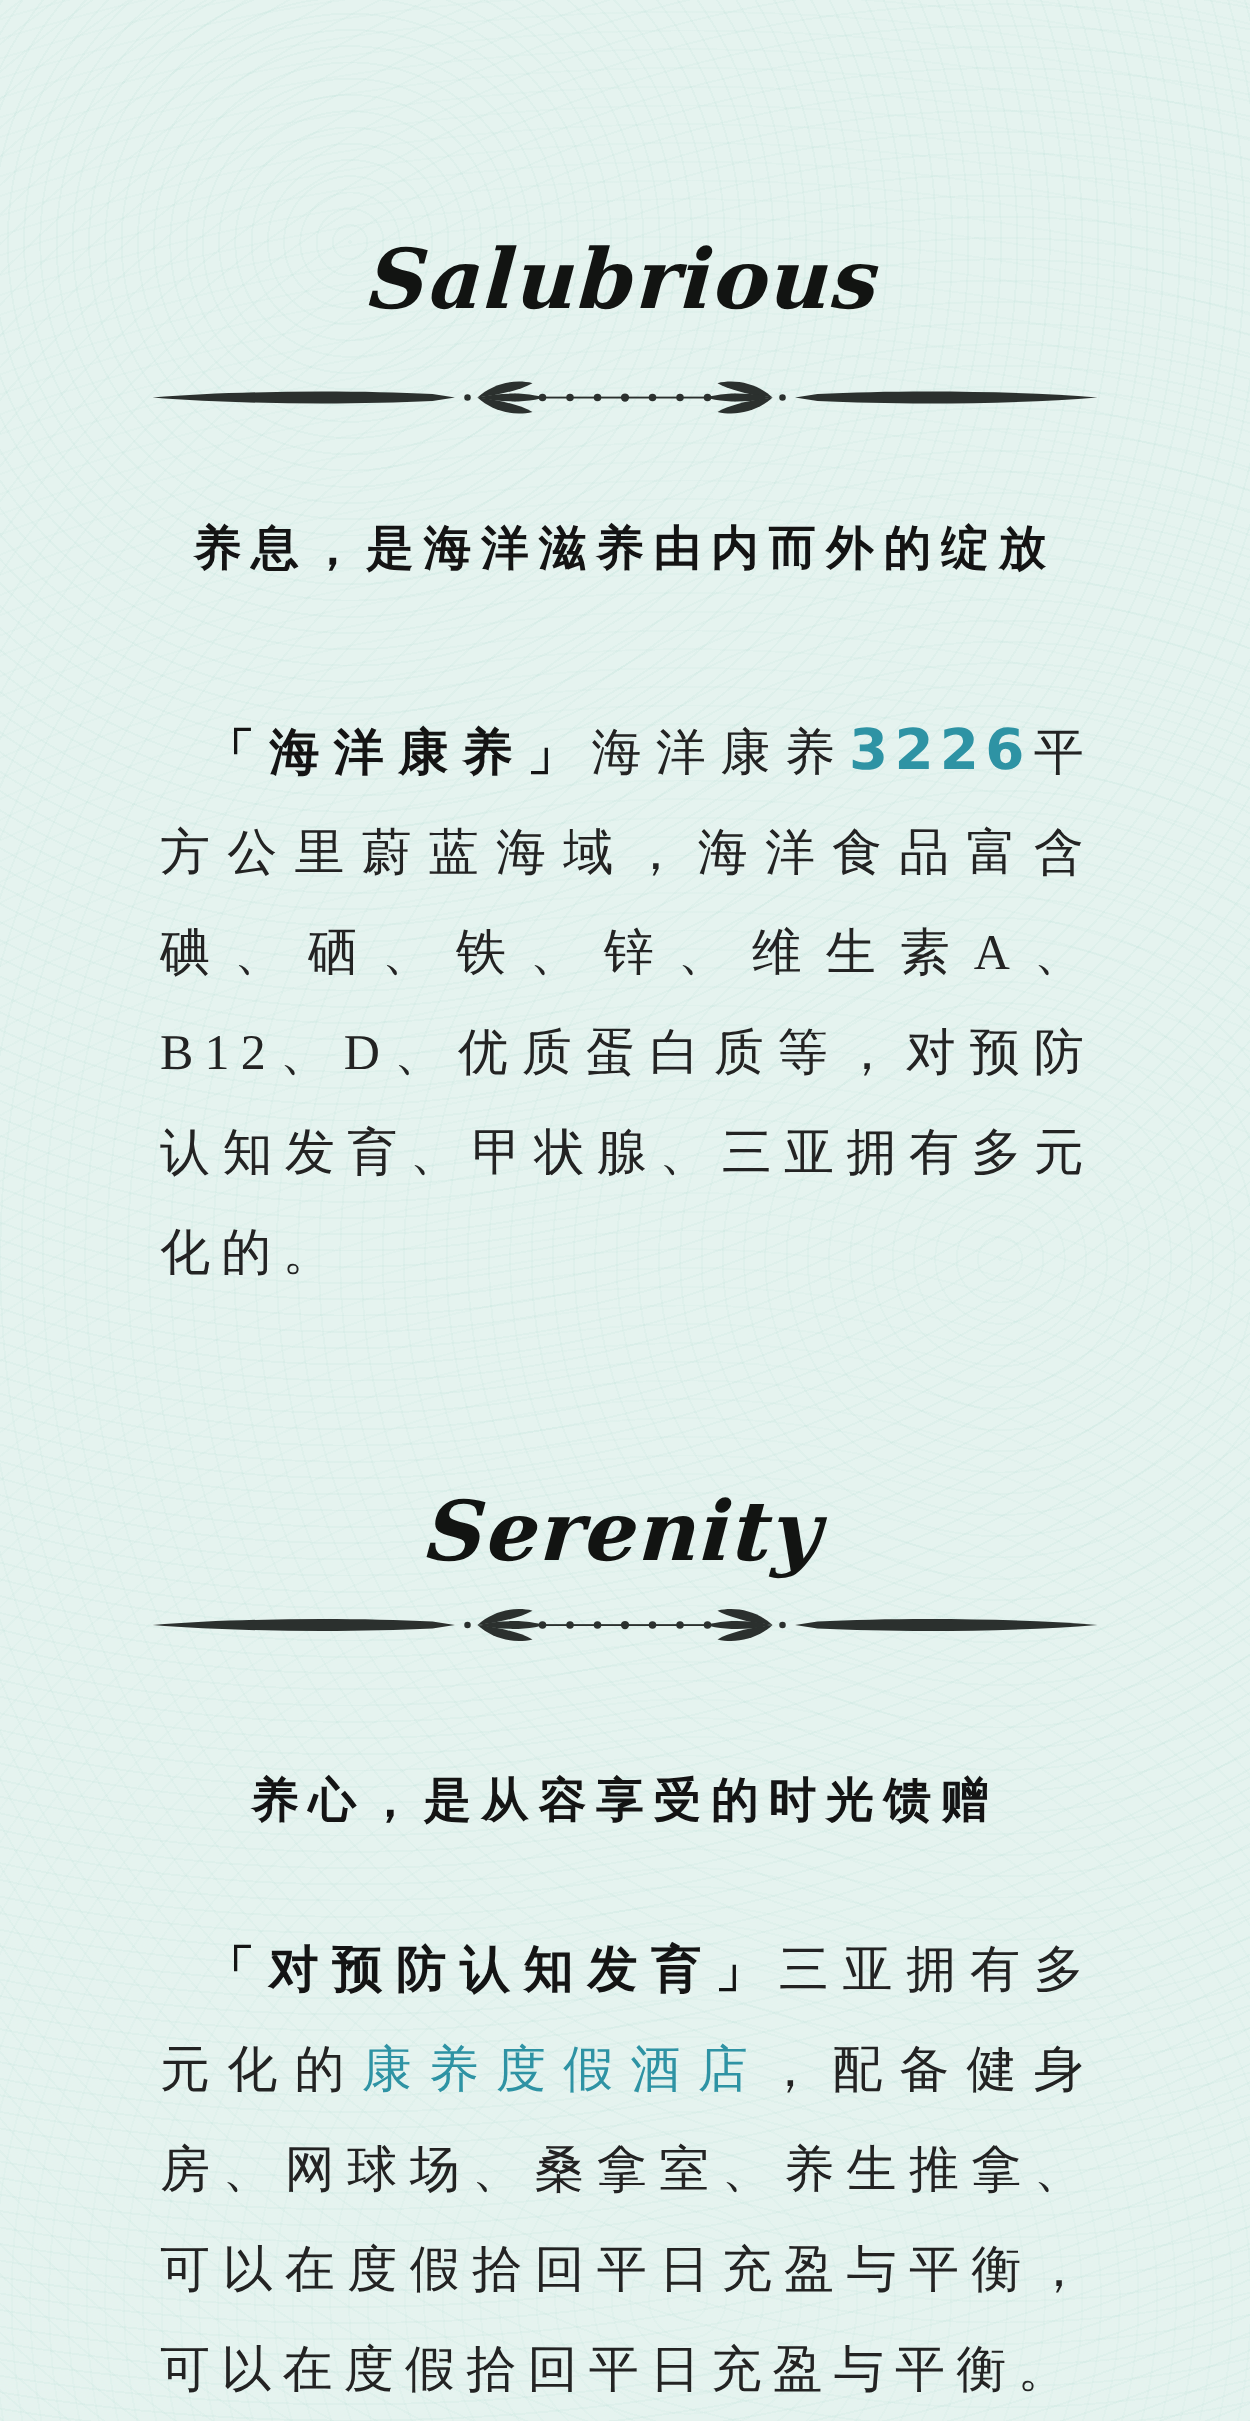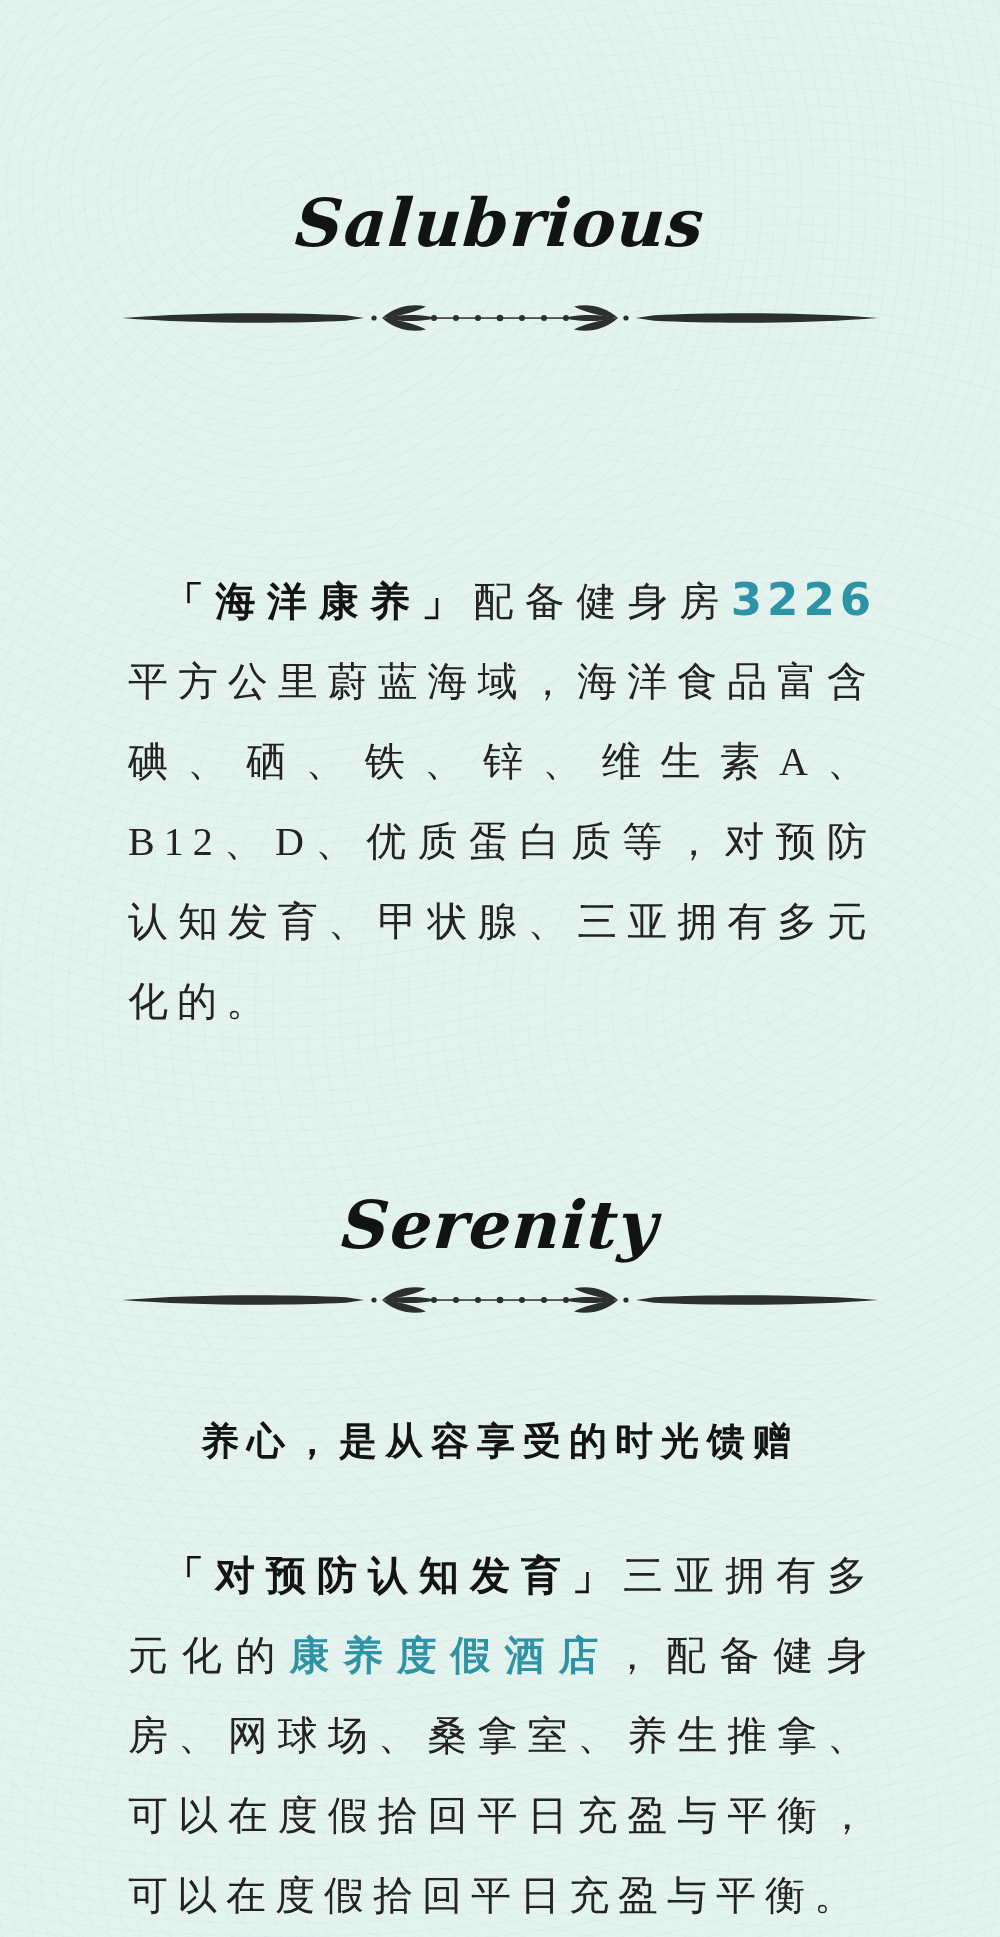--- a/index.html
+++ b/index.html
@@ -53,21 +53,21 @@
     text-justify:inter-ideograph;
     color:#232323;
   }
   .para .lead{font-weight:700;color:#141414;margin-left:36px;}
   .para .accent-num{
     font-family:"DejaVu Sans", sans-serif;
     font-weight:800;
     font-size:45px;
     letter-spacing:5px;
   }
-  .para .accent-cn{font-weight:700;}
+  .para .accent-cn{font-weight:400;}
   
   #title-1{top:178px;}
   #divider-1{top:298px;}
   #heading-1{top:412px;}
   #para-1{top:560px;}
   #title-2{top:1180px;}
   #divider-2{top:1280px;}
   #heading-2{top:1396px;margin-top:18px;}
   #para-2{top:1536px;}
 </style>
@@ -103,23 +103,24 @@
         <path d="M498,20 C486,9 469,5 454,8.5 C464,14 480,18 498,20 Z"></path>
         <path d="M498,20 C486,31 469,35 454,31.5 C464,26 480,22 498,20 Z"></path>
         <path d="M498,20 C482,16.5 466,16 452,18.3 C444,19.6 444,20.4 452,21.7 C466,24 482,23.5 498,20 Z"></path>
         <circle cx="506" cy="20" r="2.6"></circle>
 
         <path d="M758,20 C690,14.5 600,14 534,17.2 L516,20 L534,22.8 C600,26 690,25.5 758,20 Z"></path>
       </g>
     </svg>
   </div>
 
+  <div id="heading-1" class="cn-heading">养息，是海洋滋养由内而外的绽放</div>
 
   <div id="para-1" class="para">
-    <span class="lead">「海洋康养」</span><span>配备健身房</span><span class="accent-num" style="color:#2e93a4;">3226</span><span>平方公里蔚蓝海域，海洋食品富含碘、硒、铁、锌、维生素A、B12、D、优质蛋白质等，对预防认知发育、甲状腺、三亚拥有多元化的。</span>
+    <span class="lead">「海洋康养」</span><span>海洋康养</span><span class="accent-num" style="color:#2e93a4;">3226</span><span>平方公里蔚蓝海域，海洋食品富含碘、硒、铁、锌、维生素A、B12、D、优质蛋白质等，对预防认知发育、甲状腺、三亚拥有多元化的。</span>
   </div>
 
   <div id="title-2" class="script-title">Serenity</div>
 
   <div id="divider-2" class="divider-wrap">
     <svg width="760" height="40" viewBox="0 0 760 40">
       <g fill="#2b302e" stroke="none">
         <path d="M2,20 C70,14.5 160,14 226,17.2 L244,20 L226,22.8 C160,26 70,25.5 2,20 Z"></path>
         <circle cx="254" cy="20" r="2.6"></circle>
         <path d="M262,20 C274,9 291,5 306,8.5 C296,14 280,18 262,20 Z"></path>

